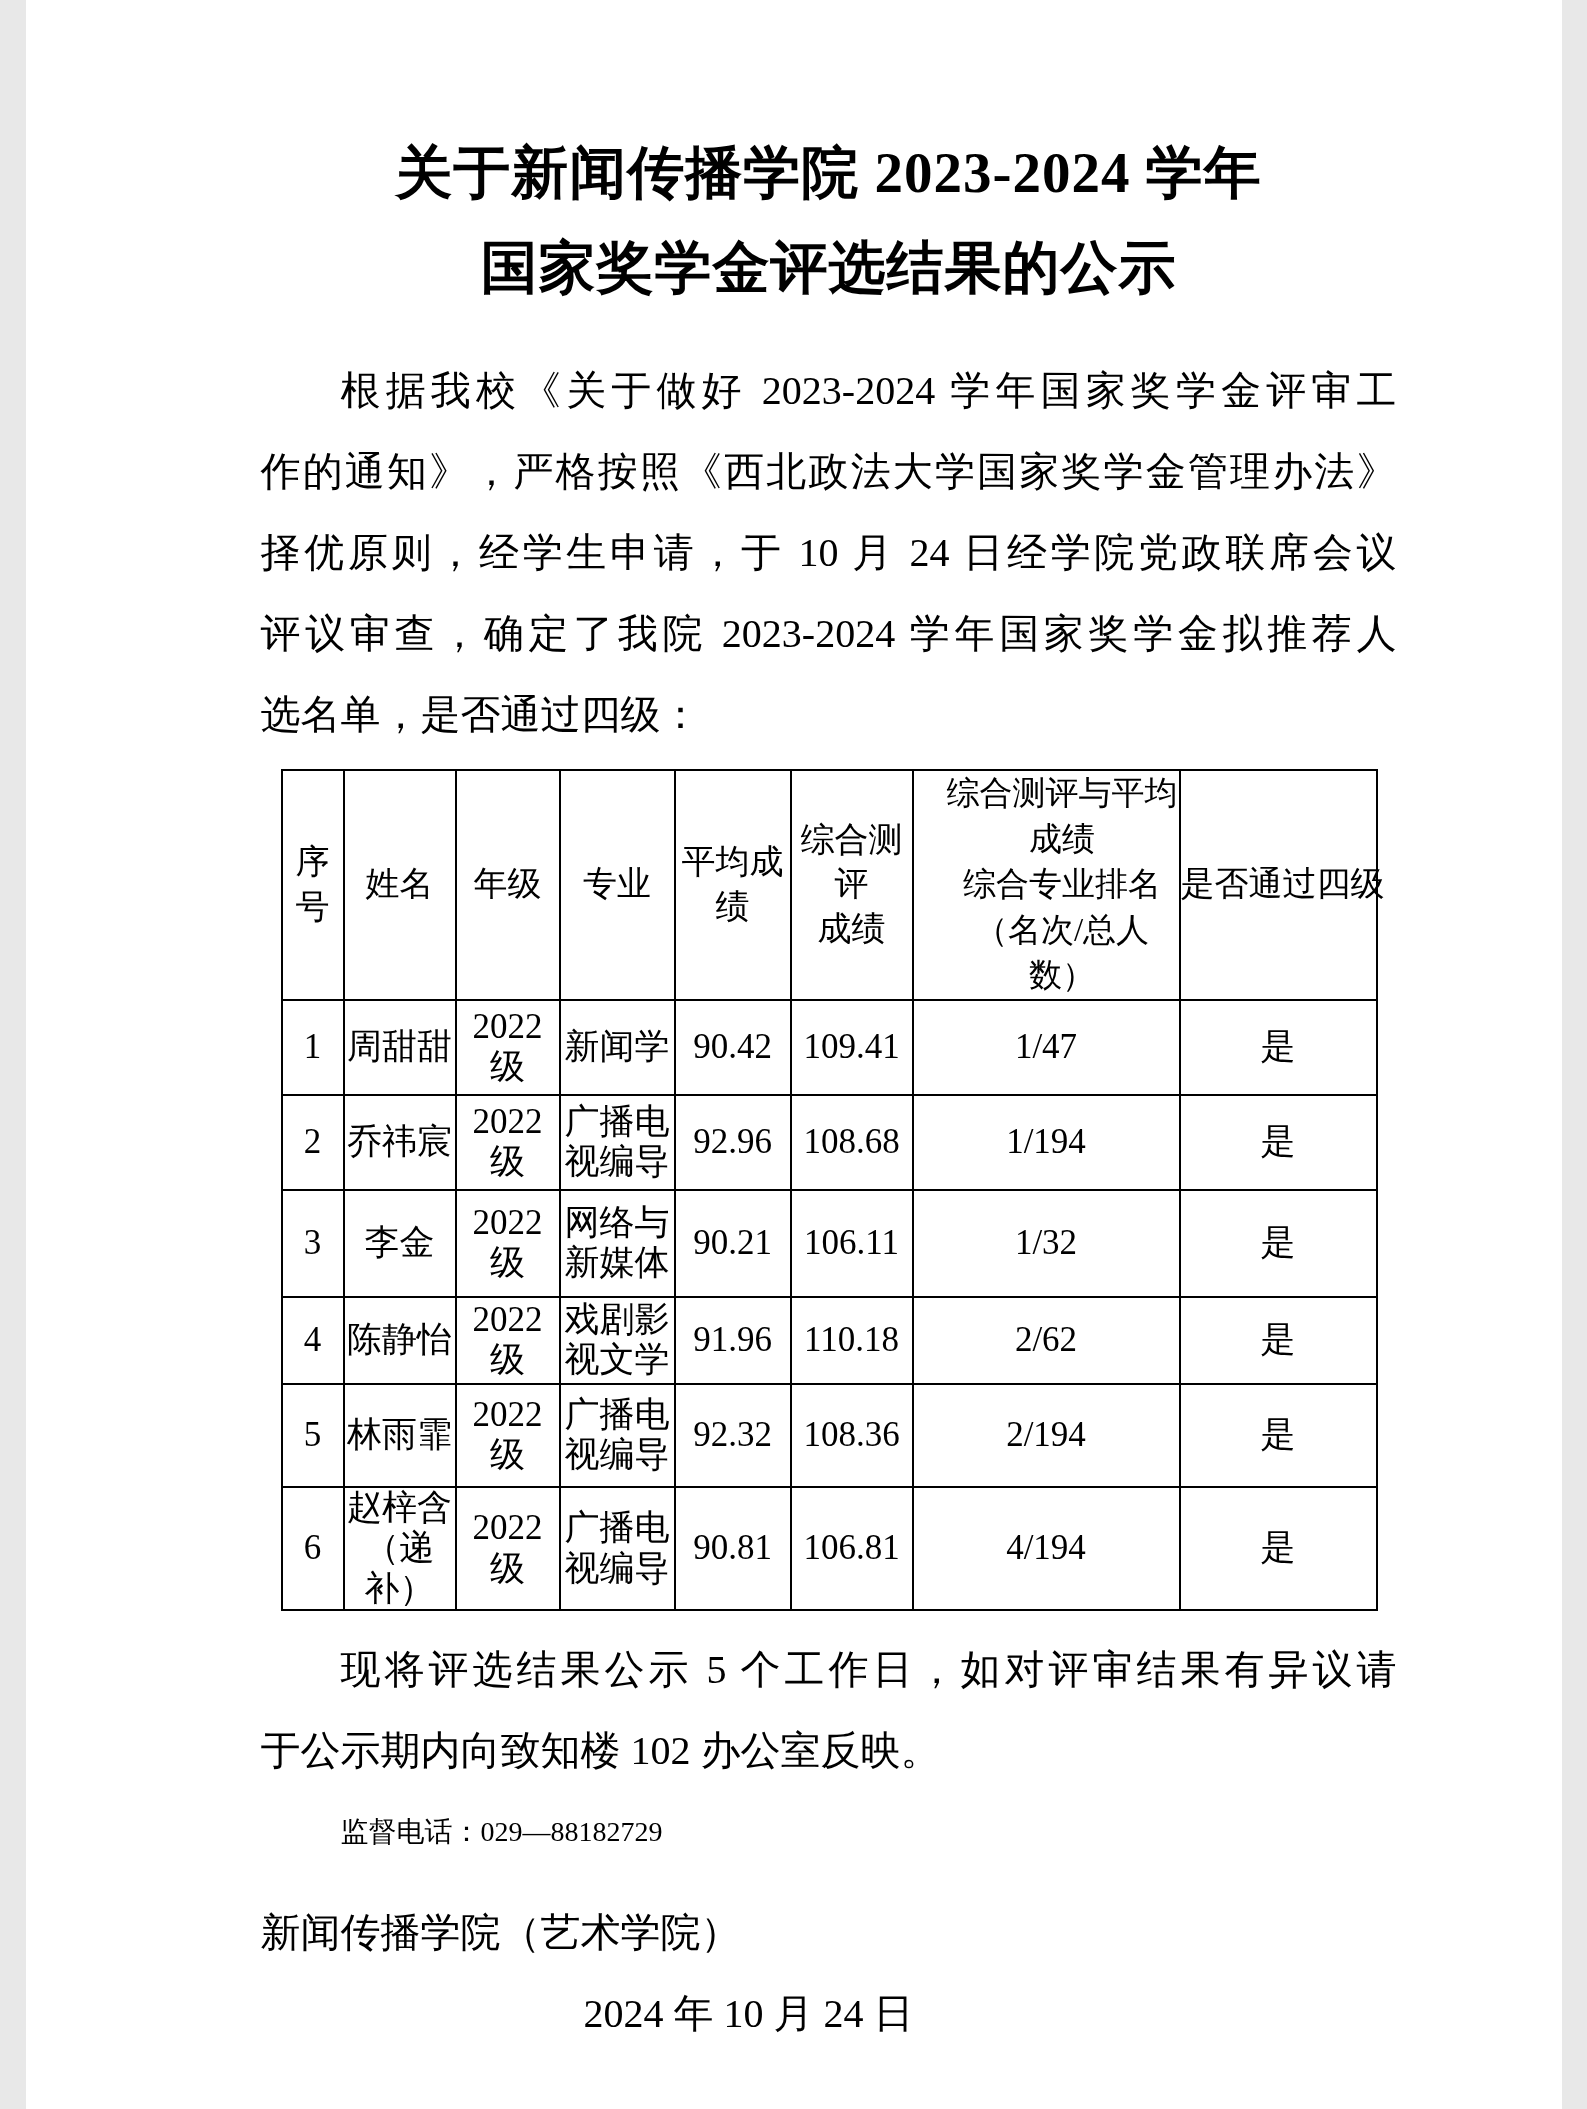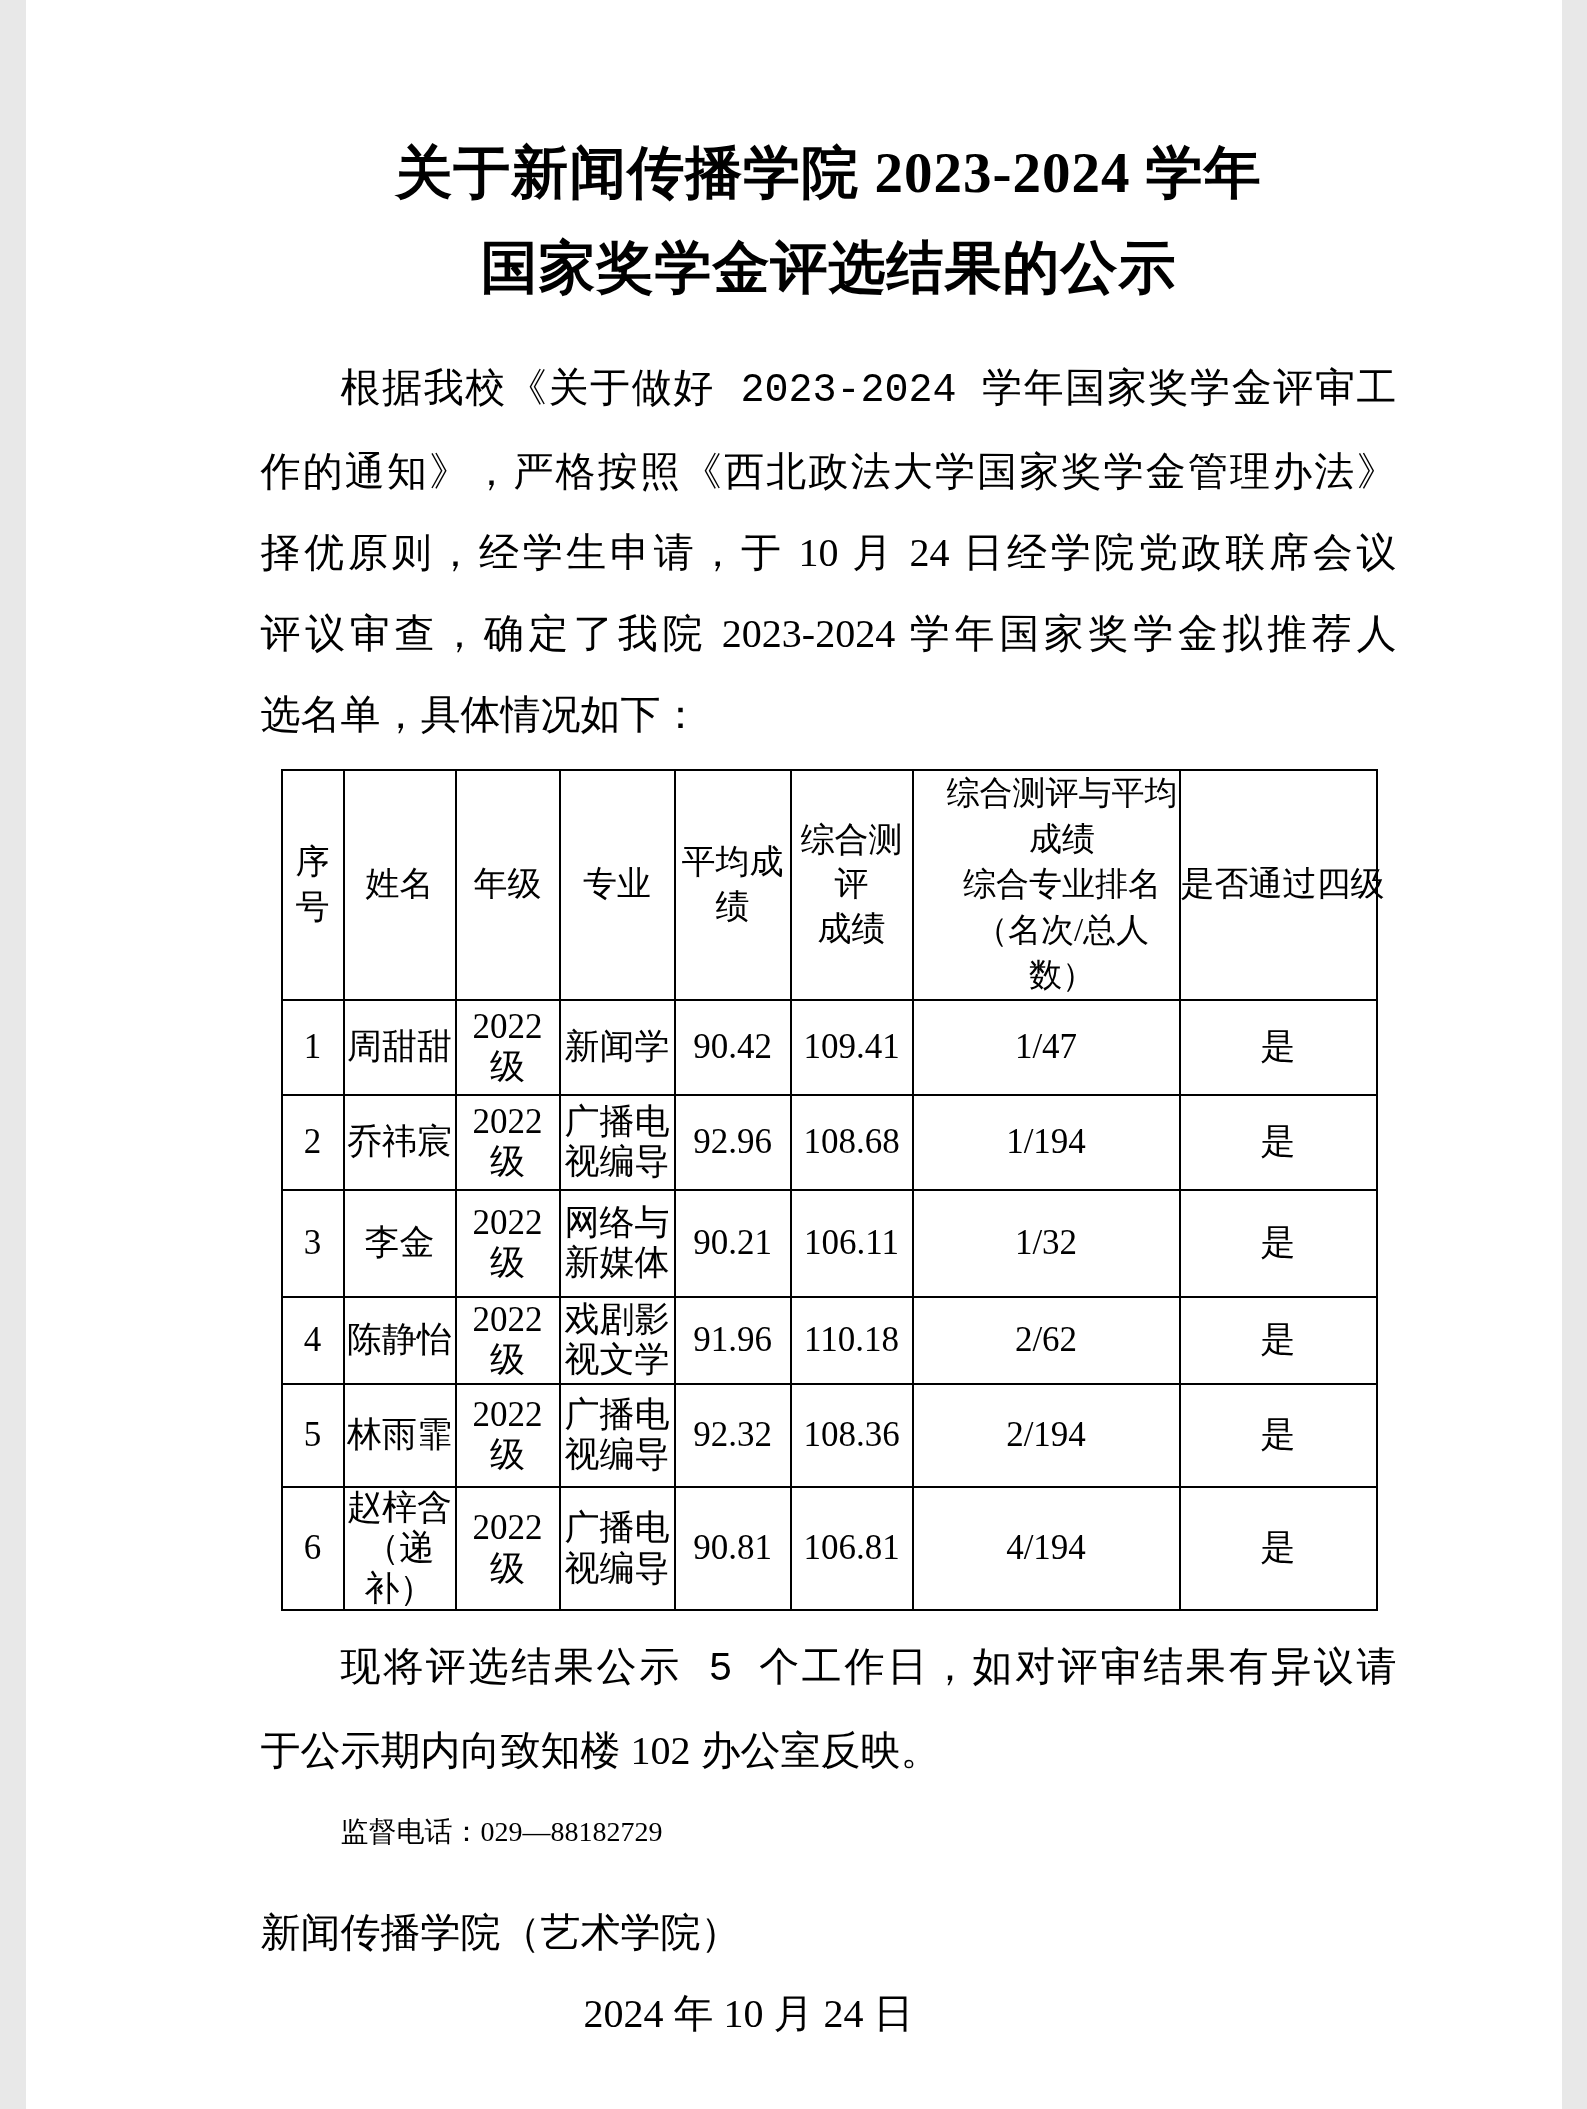--- a/index.html
+++ b/index.html
@@ -23,21 +23,21 @@
   }
   .title + .title{margin-top:10px;}
   .body-par{margin-top:40px;}
   .bline{
     font-size:40px;
     line-height:81px;
     text-align:justify;
     text-align-last:justify;
     white-space:nowrap;
   }
-  .bline.first{text-indent:80px;font-family:Liberation Mono, monospace;}
+  .bline.first{text-indent:80px;}
   .bline.last{text-align-last:left;white-space:normal;}
   table.results{
     border-collapse:collapse;
     table-layout:fixed;
     margin-top:14px;
     margin-left:20px;
     width:1095px;
   }
   table.results td{
     border:2px solid #000;
@@ -84,21 +84,21 @@
 <div class="page">
 
   <div class="title">关于新闻传播学院 2023-2024 学年</div>
   <div class="title">国家奖学金评选结果的公示</div>
 
   <div class="body-par">
     <div class="bline first">根据我校《关于做好 2023-2024 学年国家奖学金评审工</div>
     <div class="bline">作的通知》，严格按照《西北政法大学国家奖学金管理办法》</div>
     <div class="bline">择优原则，经学生申请，于 10 月 24 日经学院党政联席会议</div>
     <div class="bline">评议审查，确定了我院 2023-2024 学年国家奖学金拟推荐人</div>
-    <div class="bline last">选名单，具体情况如下：</div>
+    <div class="bline last">选名单，是否通过四级：</div>
   </div>
 
   <table class="results">
     <colgroup>
       <col class="c1">
         <col class="c2">
         <col class="c3">
         <col class="c4">
       <col class="c5">
         <col class="c6">

